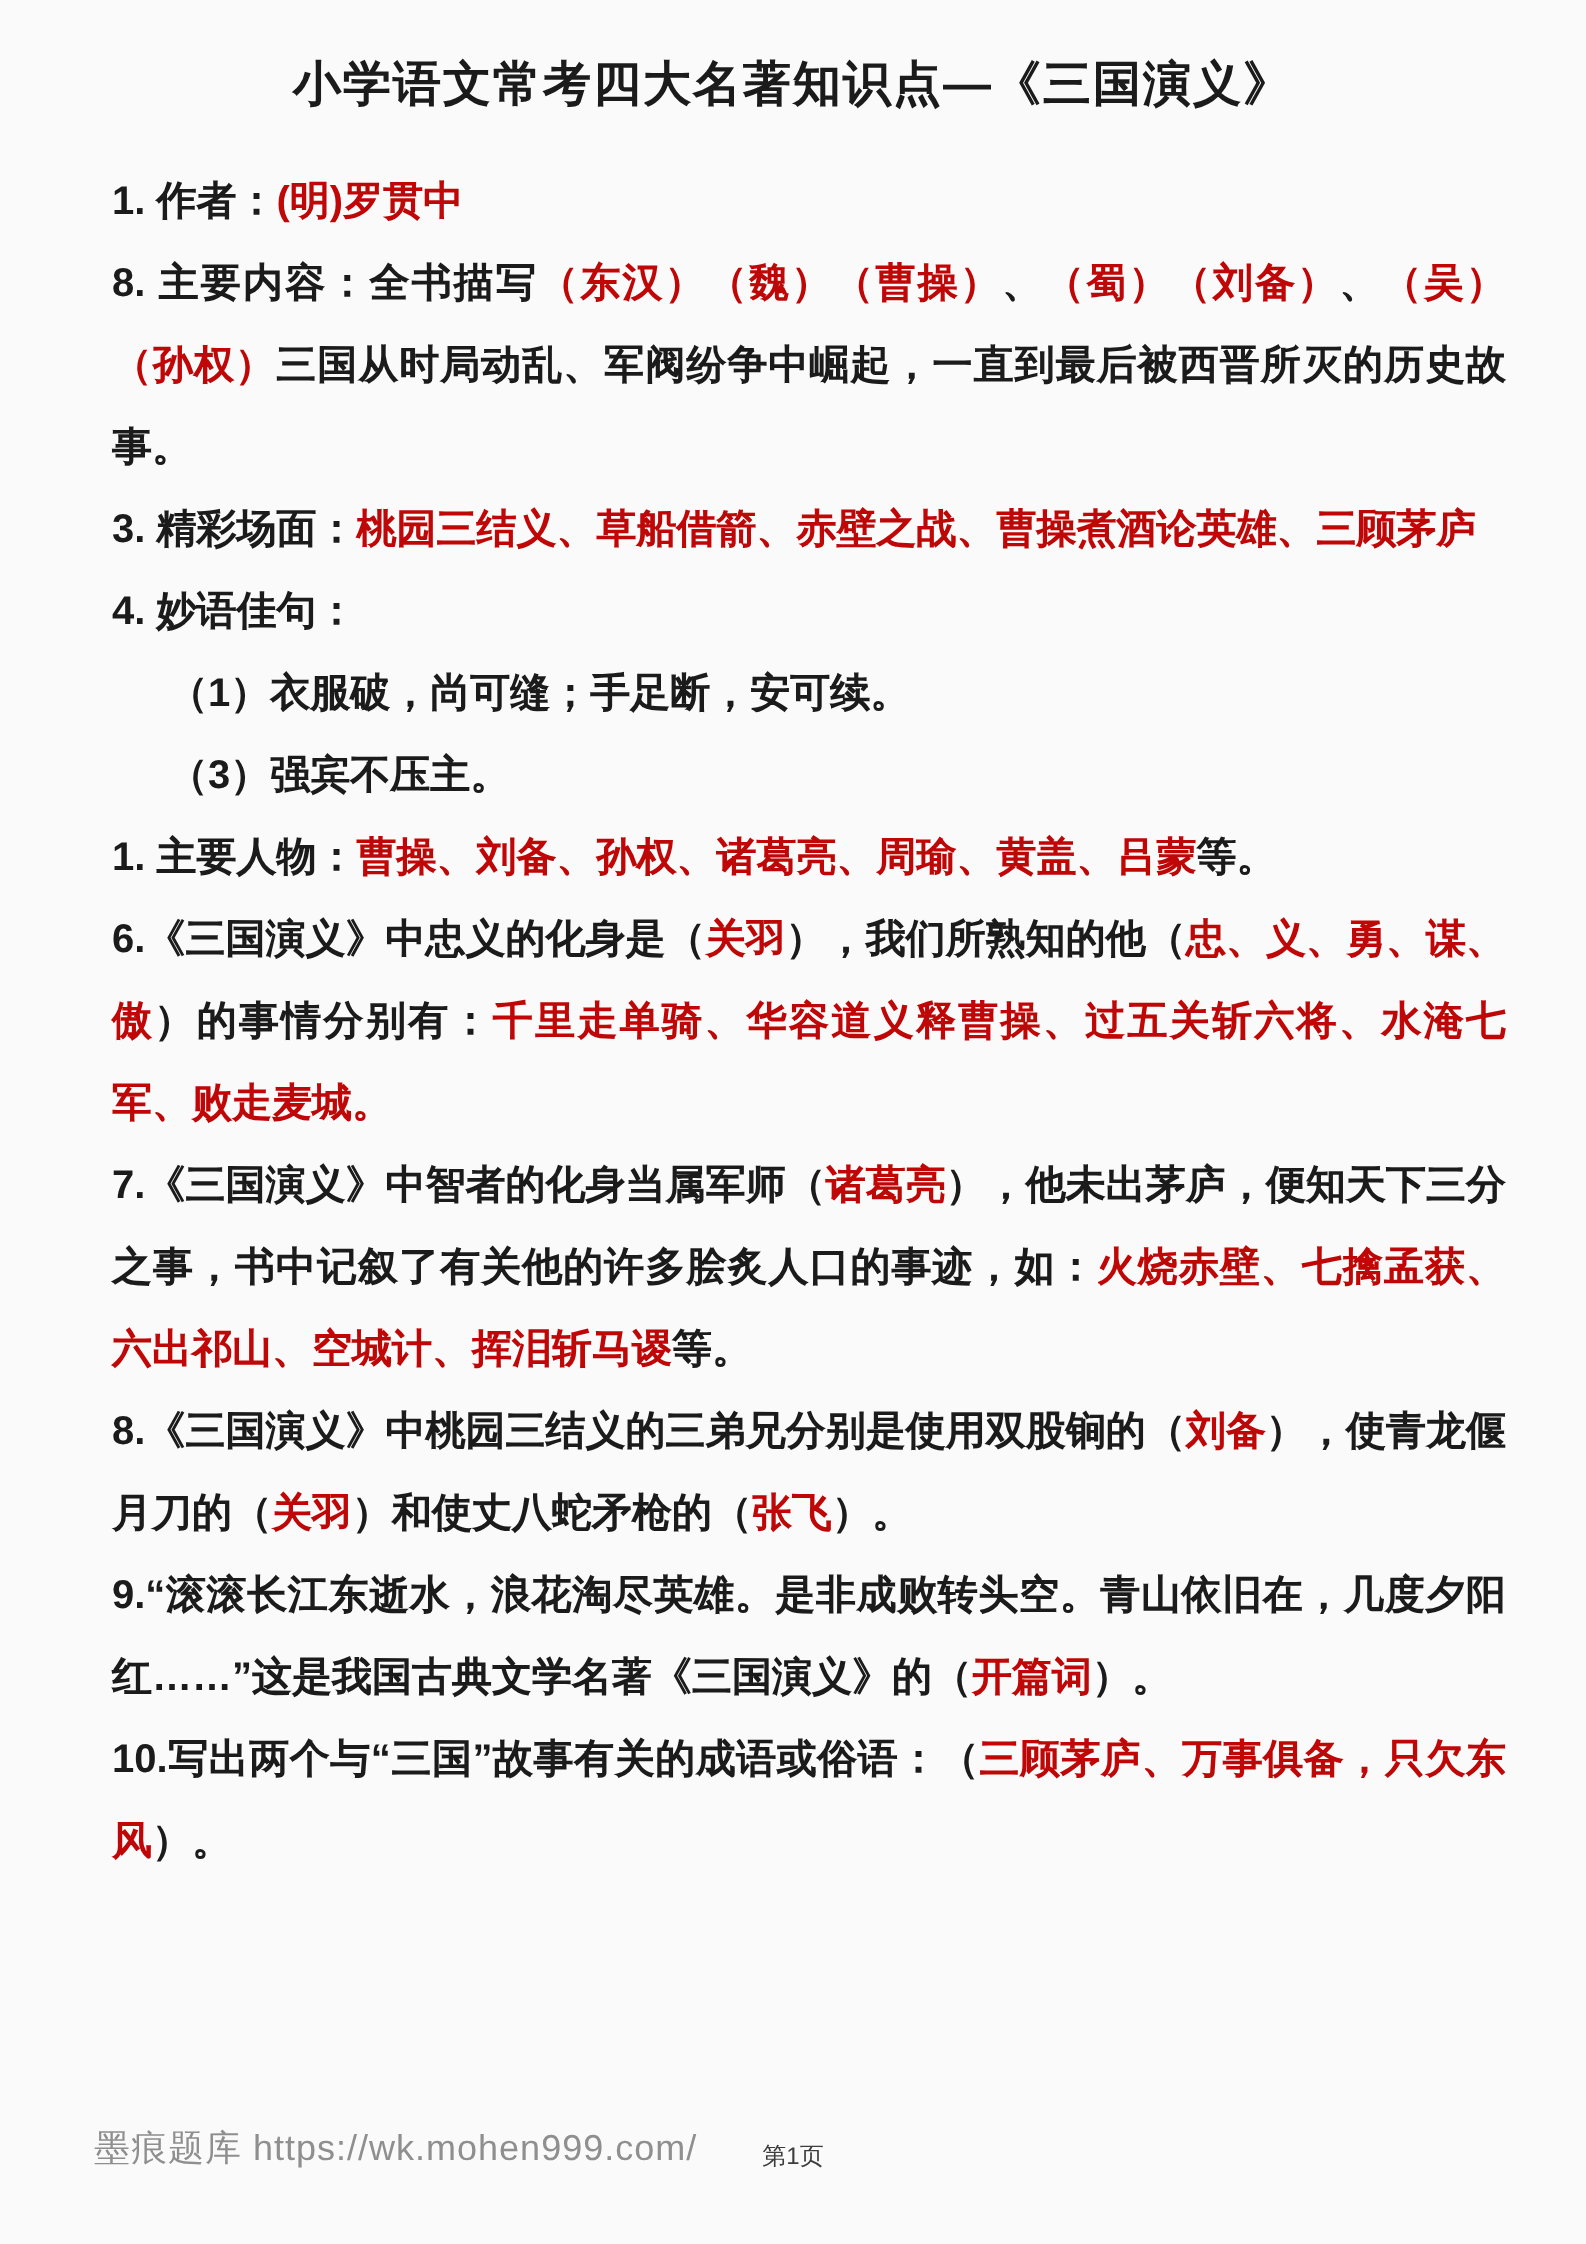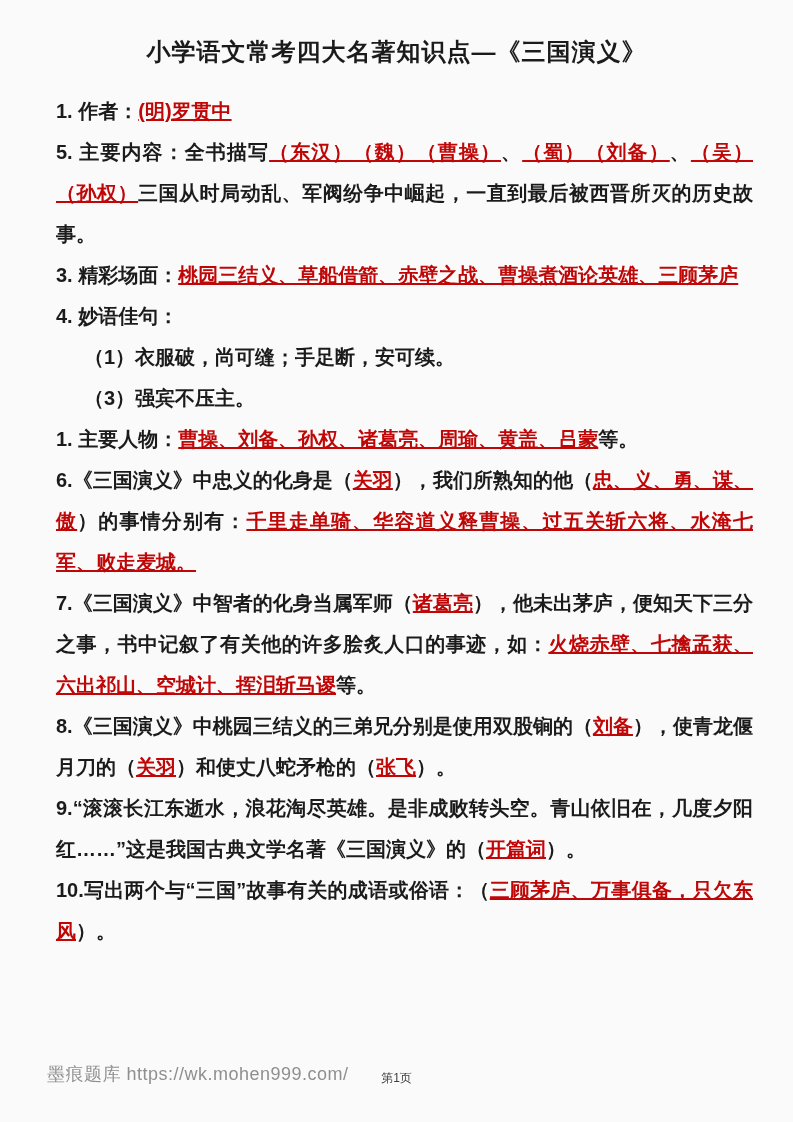--- a/index.html
+++ b/index.html
@@ -13,39 +13,39 @@
   html,body{margin:0;padding:0;}
   body{
     width:793px;height:1122px;
     background:var(--bg);
     font-family:"Liberation Sans","DejaVu Sans",sans-serif;
     position:relative;overflow:hidden;
   }
   .page{position:absolute;inset:0;}
   .title{
     margin:0;
-    padding-top:36px;
+    padding-top:26px;
     text-align:center;
     font-size:24px;
     font-weight:700;
     color:var(--text);
     letter-spacing:1px;
   }
   .content{
     margin-top:23px;
     padding:0 40px 0 56px;
     font-size:20px;
     font-weight:700;
     line-height:41px;
     color:var(--text);
     text-align:justify;
   }
   .content p{margin:0;}
   .content p.sub{padding-left:28px;}
-  .content .red{color:var(--red);text-decoration:underline;}
+  .content .red{color:var(--red);}
   .content .black{color:var(--text);}
   .watermark{
     position:absolute;left:0;right:0;top:1062px;
     text-align:left;
     color:var(--watermark);
     font-size:18px;
     font-weight:400;
     letter-spacing:.5px;
     margin-left:47px;
   }
@@ -57,21 +57,21 @@
     font-weight:400;
   }
 </style>
 </head>
 <body>
 
 <div class="page">
   <h1 class="title">小学语文常考四大名著知识点—《三国演义》</h1>
   <main class="content" id="doc-body">
       <p class="item"><span class="black">1.  作者：</span><span class="red">(明)罗贯中</span></p>
-      <p class="item"><span class="black">5.  主要内容：全书描写</span><span class="red">（东汉）（魏）（曹操）</span><span class="black">、</span><span class="red">（蜀）（刘备）</span><span class="black">、</span><span class="red">（吴）（孙权）</span><span class="black">三国从时局动乱、军阀纷争中崛起，一直到最后被西晋所灭的历史故事。</span></p>
+      <p class="item"><span class="black">8.  主要内容：全书描写</span><span class="red">（东汉）（魏）（曹操）</span><span class="black">、</span><span class="red">（蜀）（刘备）</span><span class="black">、</span><span class="red">（吴）（孙权）</span><span class="black">三国从时局动乱、军阀纷争中崛起，一直到最后被西晋所灭的历史故事。</span></p>
       <p class="item"><span class="black">3.  精彩场面：</span><span class="red">桃园三结义、草船借箭、赤壁之战、曹操煮酒论英雄、三顾茅庐</span></p>
       <p class="item"><span class="black">4.  妙语佳句：</span></p>
       <p class="sub"><span class="black">（1）衣服破，尚可缝；手足断，安可续。</span></p>
       <p class="sub"><span class="black">（3）强宾不压主。</span></p>
       <p class="item"><span class="black">1.  主要人物：</span><span class="red">曹操、刘备、孙权、诸葛亮、周瑜、黄盖、吕蒙</span><span class="black">等。</span></p>
       <p class="item"><span class="black">6.《三国演义》中忠义的化身是（</span><span class="red">关羽</span><span class="black">），我们所熟知的他（</span><span class="red">忠、义、勇、谋、傲</span><span class="black">）的事情分别有：</span><span class="red">千里走单骑、华容道义释曹操、过五关斩六将、水淹七军、败走麦城。</span></p>
       <p class="item"><span class="black">7.《三国演义》中智者的化身当属军师（</span><span class="red">诸葛亮</span><span class="black">），他未出茅庐，便知天下三分之事，书中记叙了有关他的许多脍炙人口的事迹，如：</span><span class="red">火烧赤壁、七擒孟获、六出祁山、空城计、挥泪斩马谡</span><span class="black">等。</span></p>
       <p class="item"><span class="black">8.《三国演义》中桃园三结义的三弟兄分别是使用双股锏的（</span><span class="red">刘备</span><span class="black">），使青龙偃月刀的（</span><span class="red">关羽</span><span class="black">）和使丈八蛇矛枪的（</span><span class="red">张飞</span><span class="black">）。</span></p>
       <p class="item"><span class="black">9.“滚滚长江东逝水，浪花淘尽英雄。是非成败转头空。青山依旧在，几度夕阳红……”这是我国古典文学名著《三国演义》的（</span><span class="red">开篇词</span><span class="black">）。</span></p>
       <p class="item"><span class="black">10.写出两个与“三国”故事有关的成语或俗语：（</span><span class="red">三顾茅庐、万事俱备，只欠东风</span><span class="black">）。</span></p>

